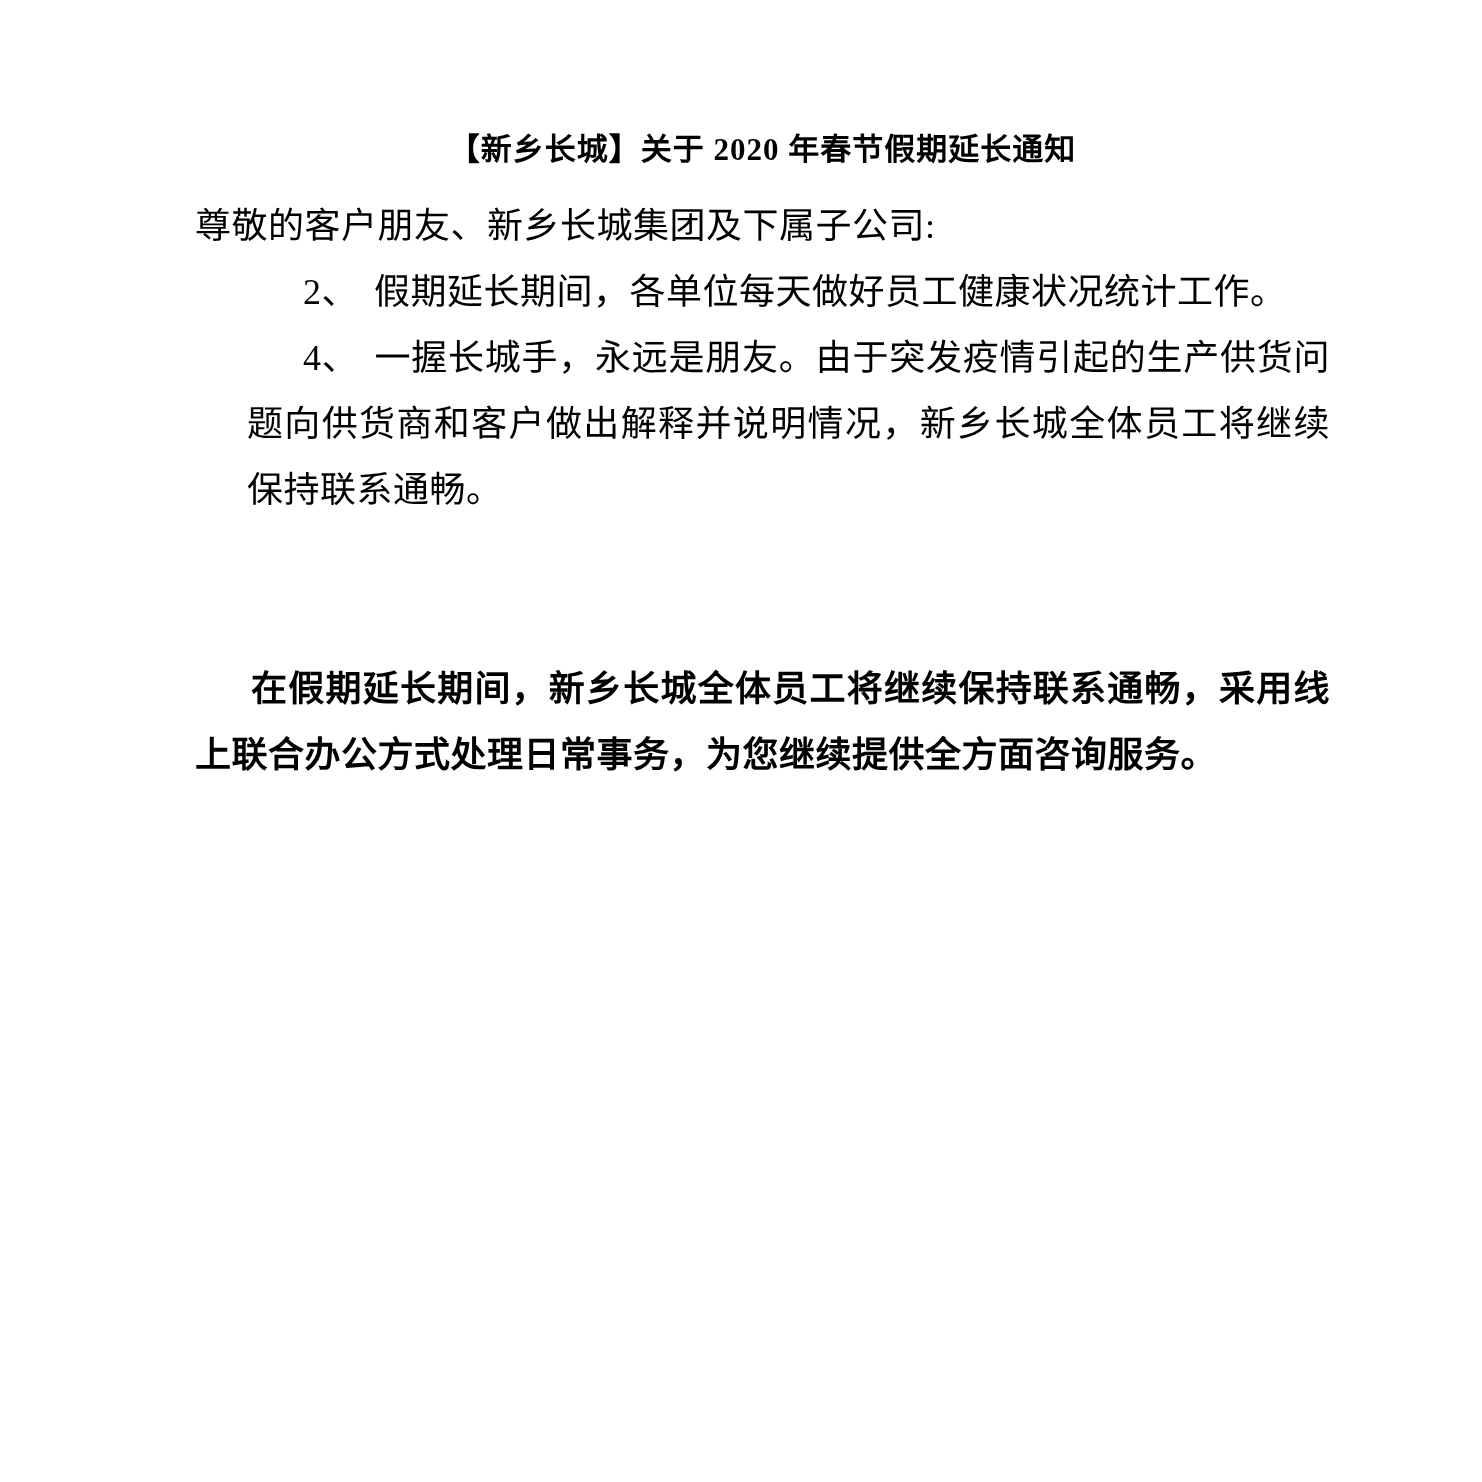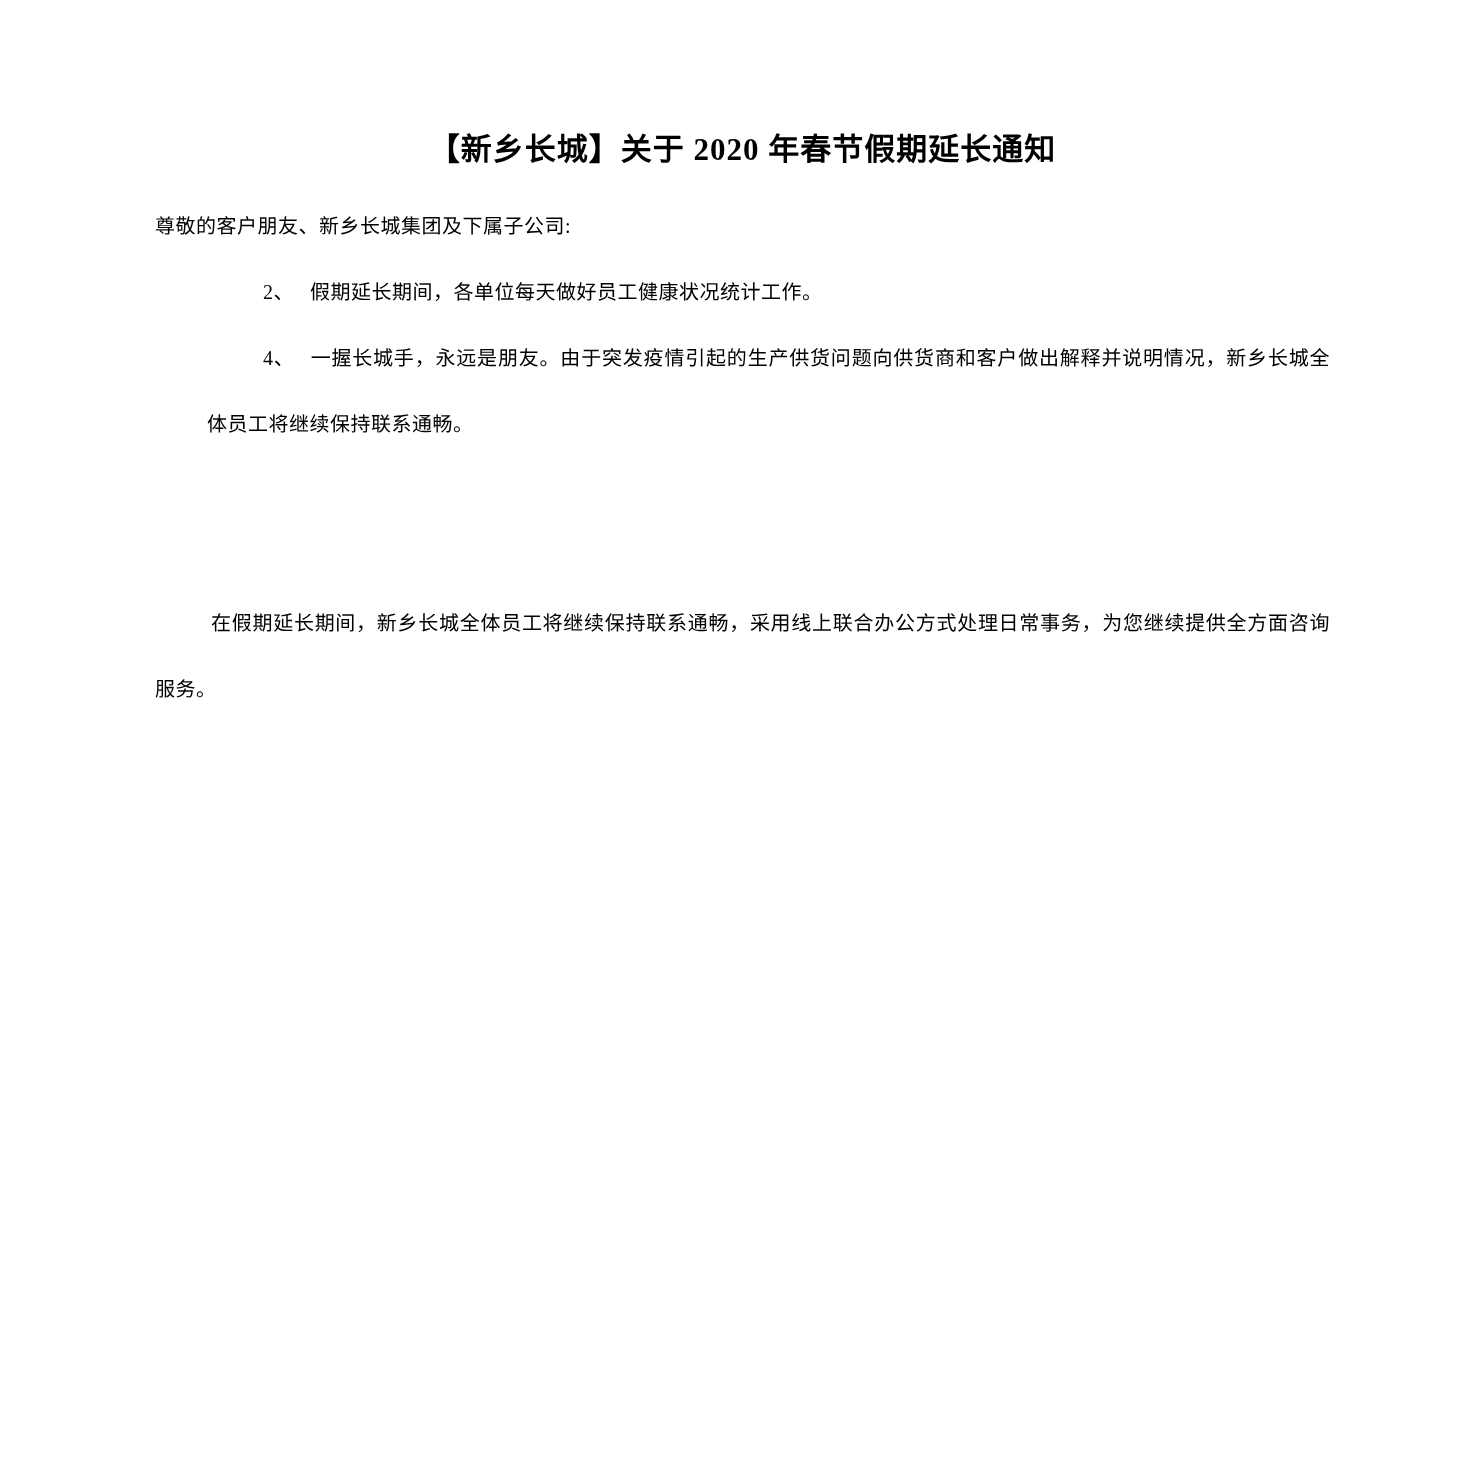--- a/index.html
+++ b/index.html
@@ -5,46 +5,47 @@
   * { margin: 0; padding: 0; box-sizing: border-box; }
   html, body { background: #ffffff; }
   .page {
     position: relative;
     width: 1482px;
     height: 1482px;
     background: #ffffff;
     color: #000000;
     font-family: "Liberation Serif", "DejaVu Serif", serif;
     overflow: hidden;
+    padding-left: 40px;
   }
   .content {
     padding: 128px 152px 0 155px; 
   }
   .doc-title {
     font-size: 31px;
     font-weight: bold;
     line-height: 44px;
     text-align: center;
     margin-bottom: 21px;
     letter-spacing: 1px;
   }
   p {
-    font-size: 20px;
+    font-size: 36px;
     line-height: 66px;
     text-align: justify;
     letter-spacing: 0.5px;
   }
   .salutation { text-indent: 0; }
   .indent2 { text-indent: 56px; } 
   .list-item {
     padding-left: 52px;   
     text-indent: 56px;    
   }
   .list-num { margin-right: 16px; }
-  .closing-block { margin-top: 133px; } 
+  .closing-block { margin-top: 133px; font-weight: bold; } 
 </style>
 </head>
 <body>
 
 <div class="page">
   <div class="content">
 
     <h1 class="doc-title">【新乡长城】关于 2020 年春节假期延长通知</h1>
 
     <p class="salutation">尊敬的客户朋友、新乡长城集团及下属子公司:</p>

